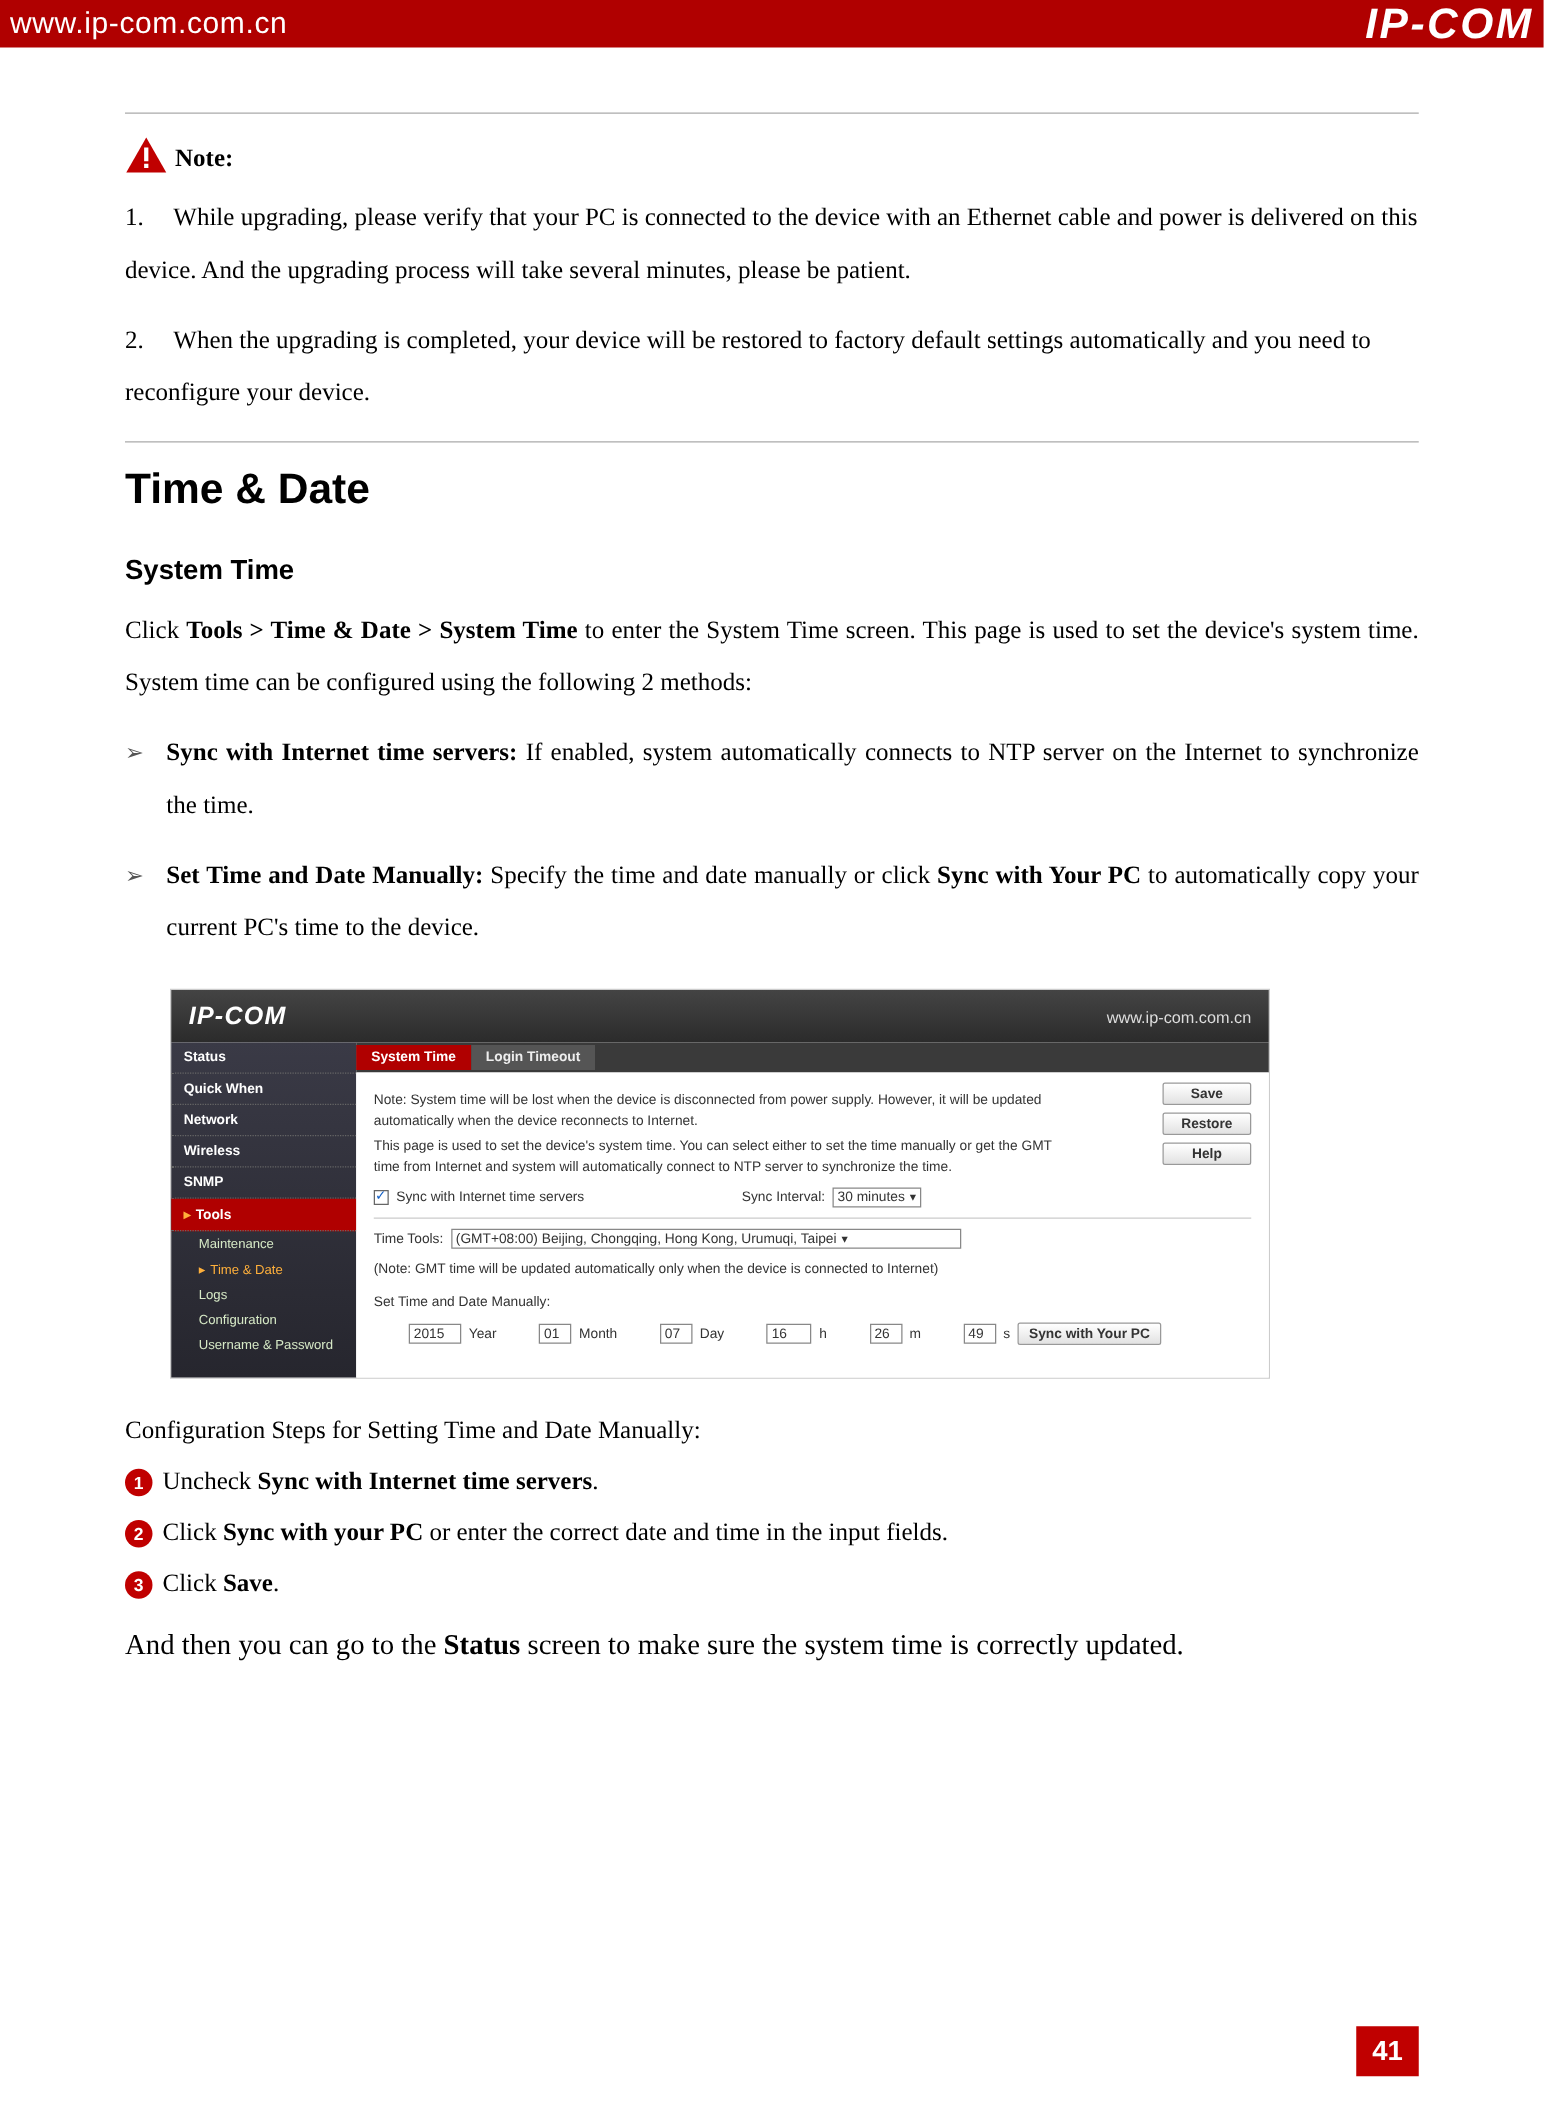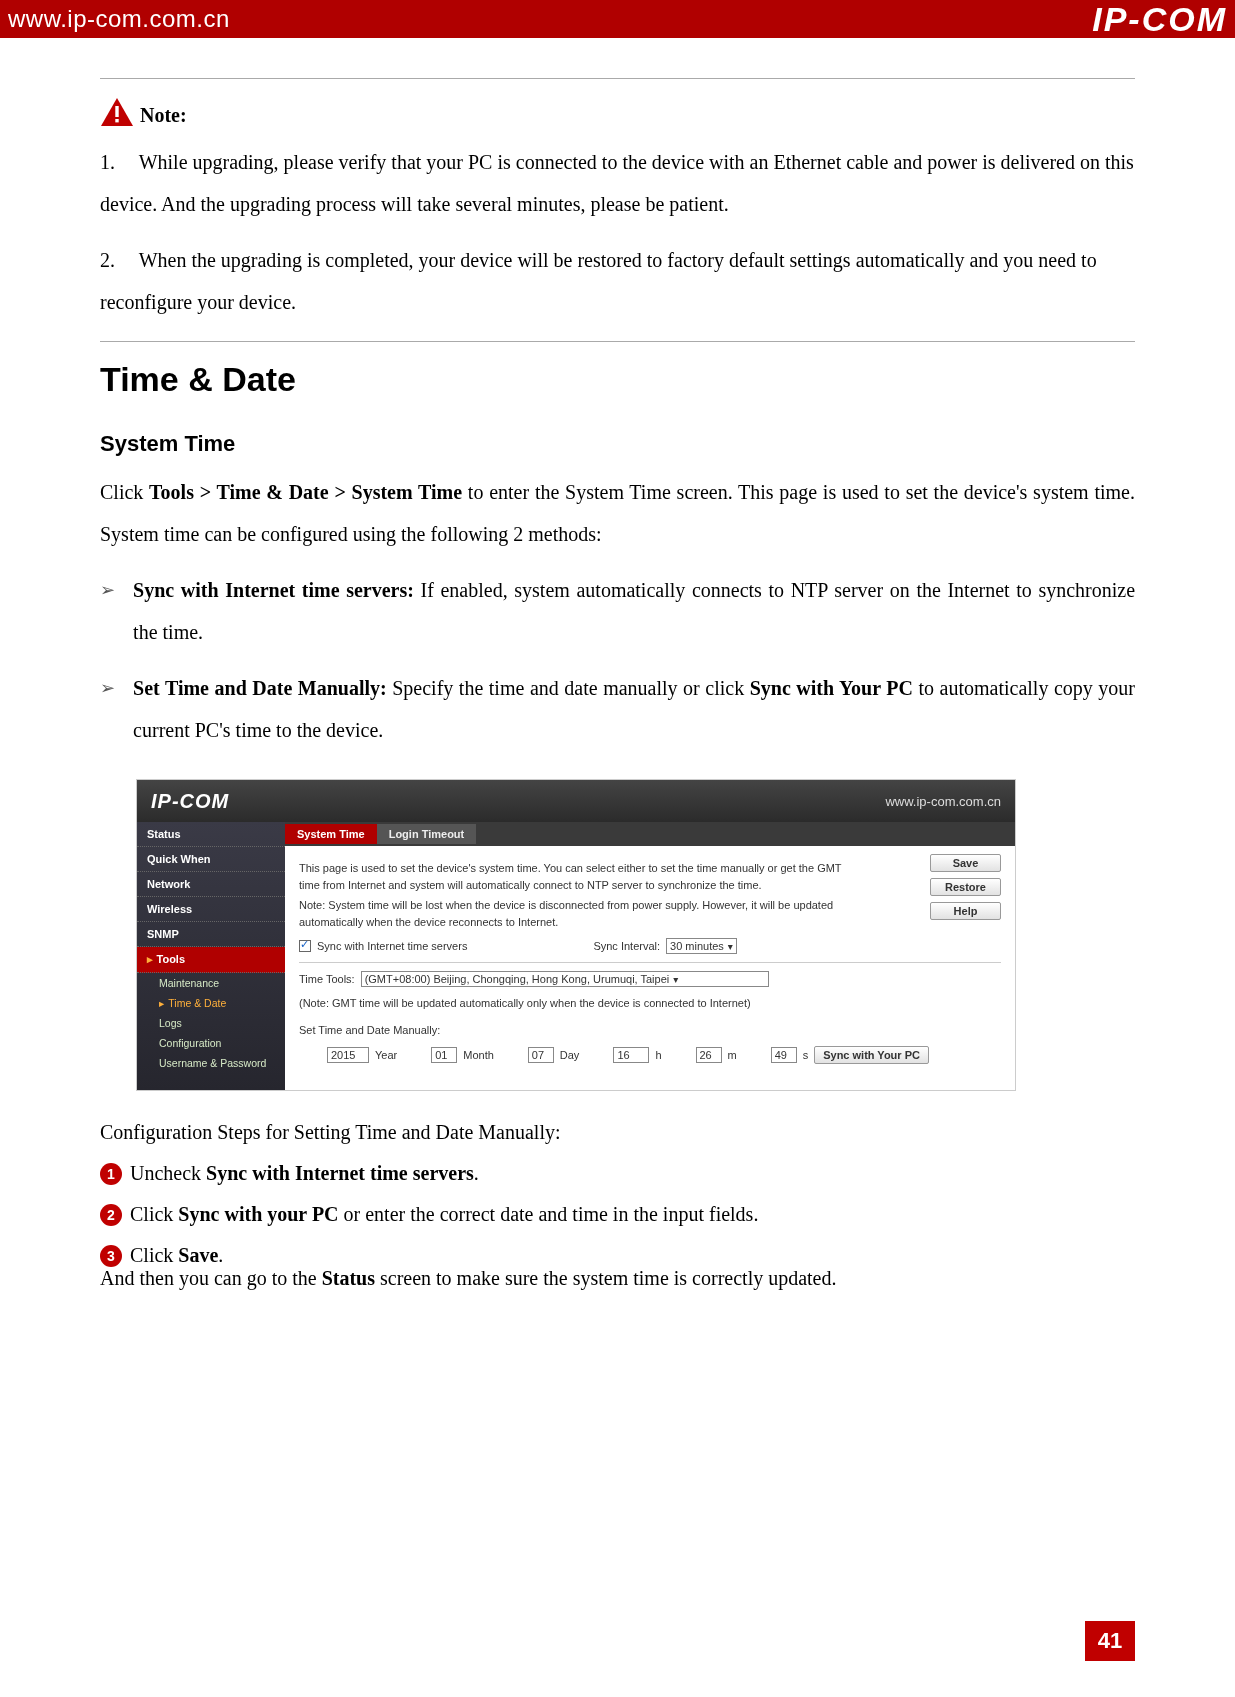--- a/index.html
+++ b/index.html
@@ -29,21 +29,21 @@
   .header-logo {
     color: #fff;
     font-family: Arial, sans-serif;
     font-weight: 900;
     font-size: 34px;
     letter-spacing: 2px;
     font-style: italic;
     white-space: nowrap;
   }
   .page {
-    padding: 40px 100px 0 100px;
+    padding: 52px 100px 0 100px;
   }
   hr.rule {
     border: none;
     border-top: 1px solid #aaa;
     margin: 0;
   }
   .note-block { padding-top: 18px; }
   .note-head {
     display: flex;
     align-items: flex-end;
@@ -152,21 +152,21 @@
   .ss-hr { border:none; border-top:1px solid #ccc; margin:6px 0;}
   .ss-syncpc { border:1px solid #999; background:linear-gradient(#fff,#e2e2e2); padding:2px 8px; font-size:11px; font-weight:bold; border-radius:2px;}
   .cfg-steps { margin-top: 30px; font-size:20px; }
   .step-row { display:flex; align-items:center; gap:8px; margin-top:18px; font-size:20px;}
   .step-circle {
     width:22px; height:22px; border-radius:50%; background:#c00000; color:#fff;
     display:inline-flex; align-items:center; justify-content:center;
     font-size:14px; font-weight:bold; font-family: Arial;
     flex: 0 0 22px;
   }
-  .after-steps { font-size:20px;}
+  .after-steps { margin-top:24px; font-size:23px;}
   .page-num-box {
     position:absolute;
     right: 100px;
     bottom: 36px;
     width: 50px;
     height: 40px;
     background:#c00000;
     color:#fff;
     display:flex;
     align-items:center;
@@ -264,22 +264,22 @@
         <div class="ss-tabs">
           <span class="ss-tab-active">System Time</span>
           <span class="ss-tab">Login Timeout</span>
         </div>
         <div class="ss-main">
           <div class="ss-btns">
             <span class="ss-btn">Save</span>
             <span class="ss-btn">Restore</span>
             <span class="ss-btn">Help</span>
           </div>
+          <div class="ss-line" style="width:560px">Note: System time will be lost when the device is disconnected from power supply. However, it will be updated automatically when the device reconnects to Internet.</div>
           <div class="ss-line" style="width:560px">This page is used to set the device's system time. You can select either to set the time manually or get the GMT time from Internet and system will automatically connect to NTP server to synchronize the time.</div>
-          <div class="ss-line" style="width:560px">Note: System time will be lost when the device is disconnected from power supply. However, it will be updated automatically when the device reconnects to Internet.</div>
           <div class="ss-row">
             <span class="cb"></span>
             <span>Sync with Internet time servers</span>
             <span style="margin-left:120px">Sync Interval:</span>
             <span class="ss-select">30 minutes</span>
           </div>
           <hr class="ss-hr">
           <div class="ss-row">
             <span>Time Tools:</span>
             <span class="ss-select" style="width:408px">(GMT+08:00) Beijing, Chongqing, Hong Kong, Urumuqi, Taipei</span>

